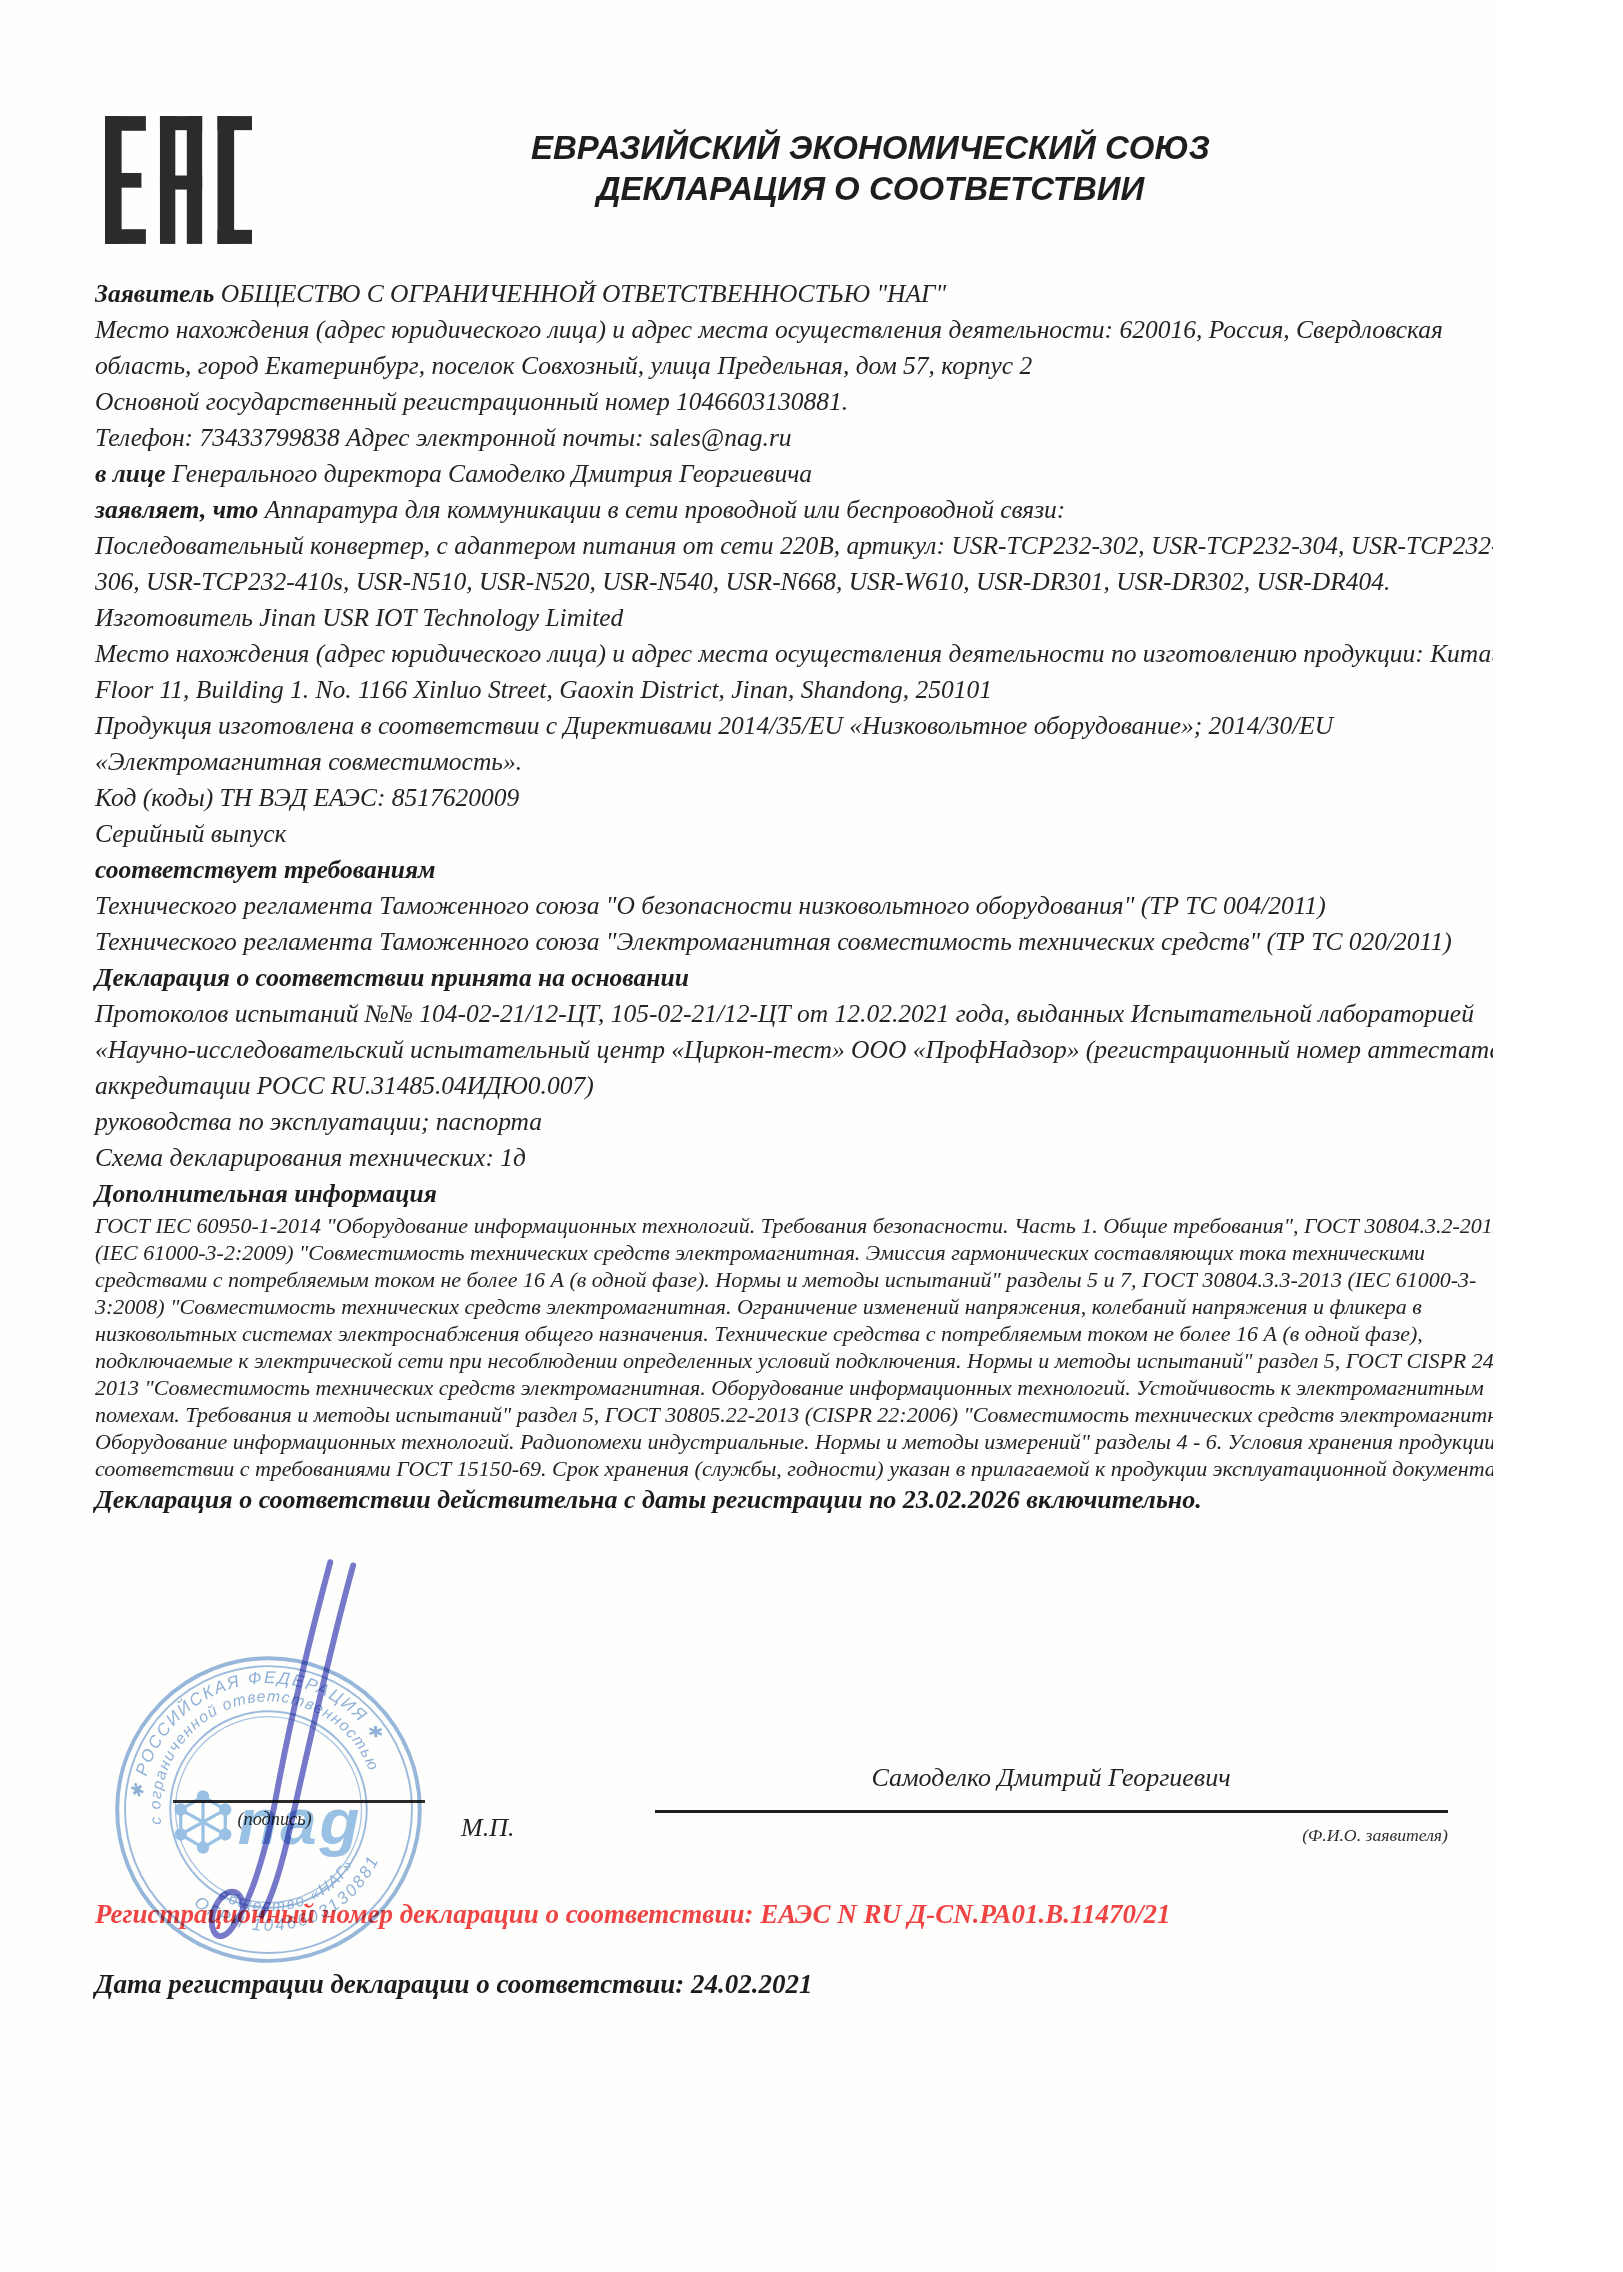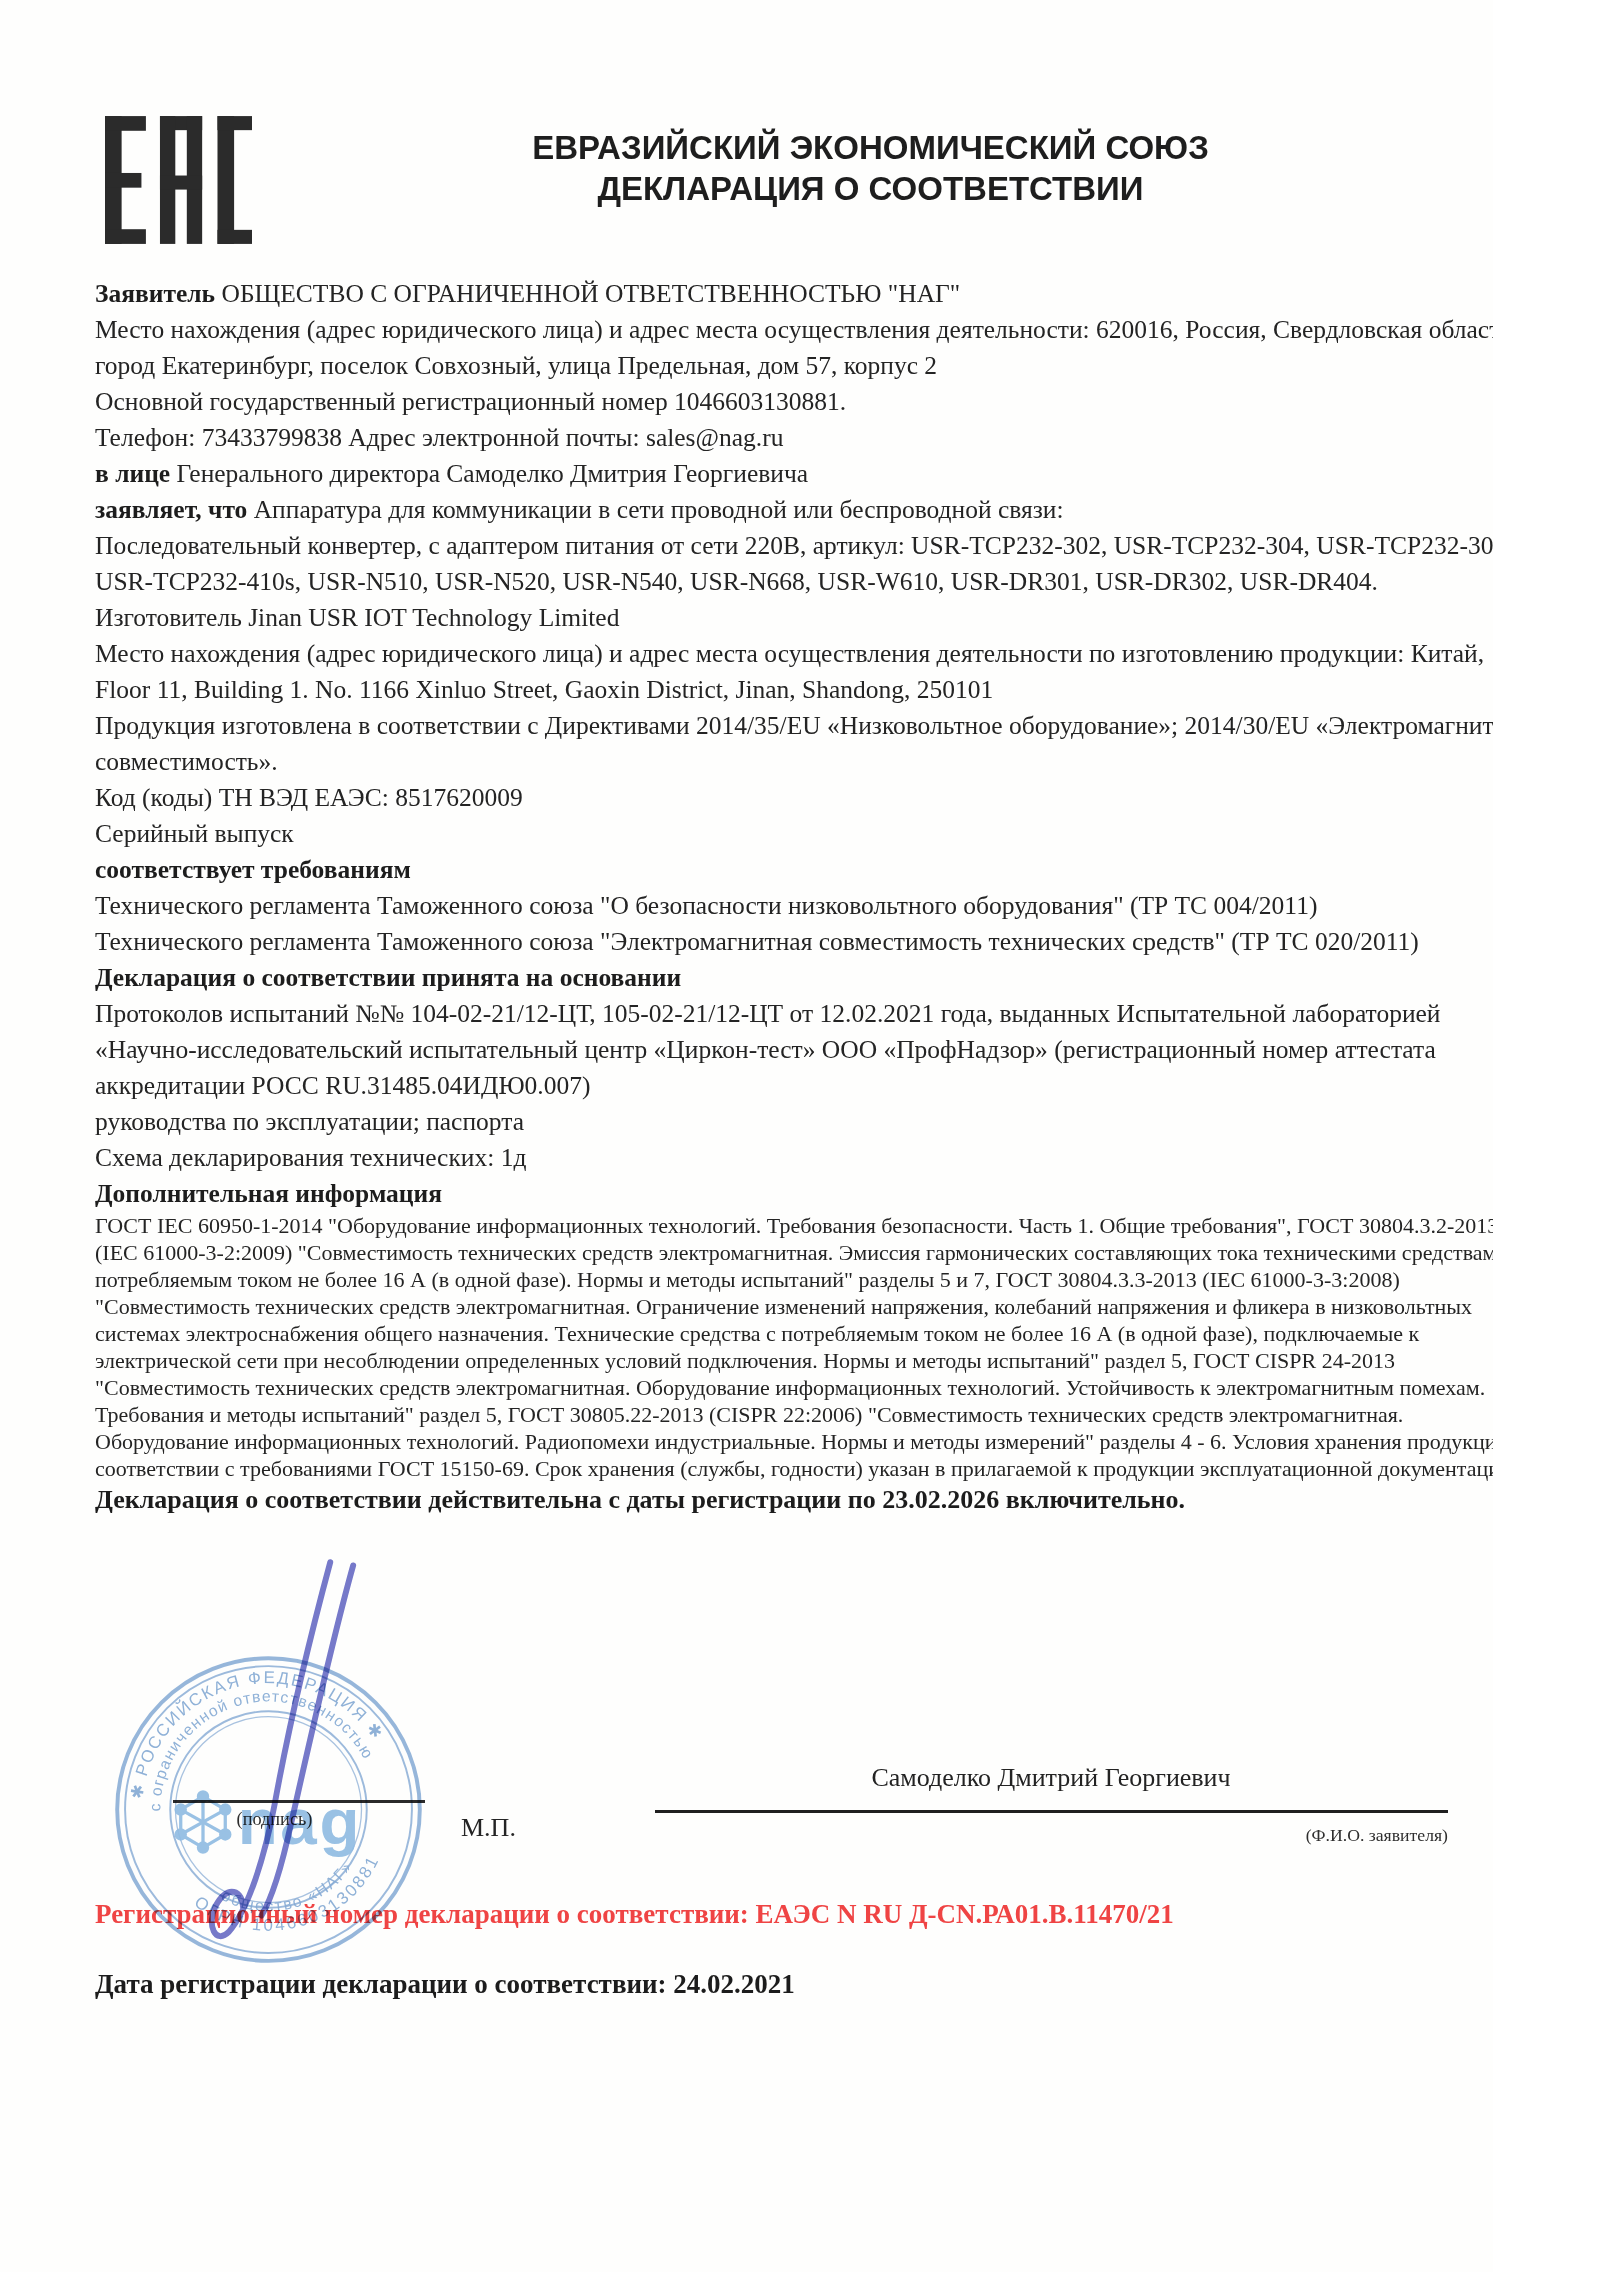--- a/index.html
+++ b/index.html
@@ -3,20 +3,21 @@
 <meta charset="utf-8">
 <style>
   html,body{margin:0;padding:0;background:#ffffff;}
   .page{
     position:relative;
     width:1493px;height:2273px;
     background:#fefefd;
     font-family:"Liberation Serif",serif;
     color:#242424;
     overflow:hidden;
+    font-style:italic;
   }
   
   .eac-logo{position:absolute;left:105px;top:115px;width:147px;height:130px;}
   .title{
     position:absolute;left:95px;top:127px;width:1440px;
     box-sizing:border-box;padding-left:111px;
     text-align:center;
     font-family:"Liberation Sans",sans-serif;
     font-weight:bold;font-size:33px;line-height:41px;
     letter-spacing:0px;color:#1e1e1e;

